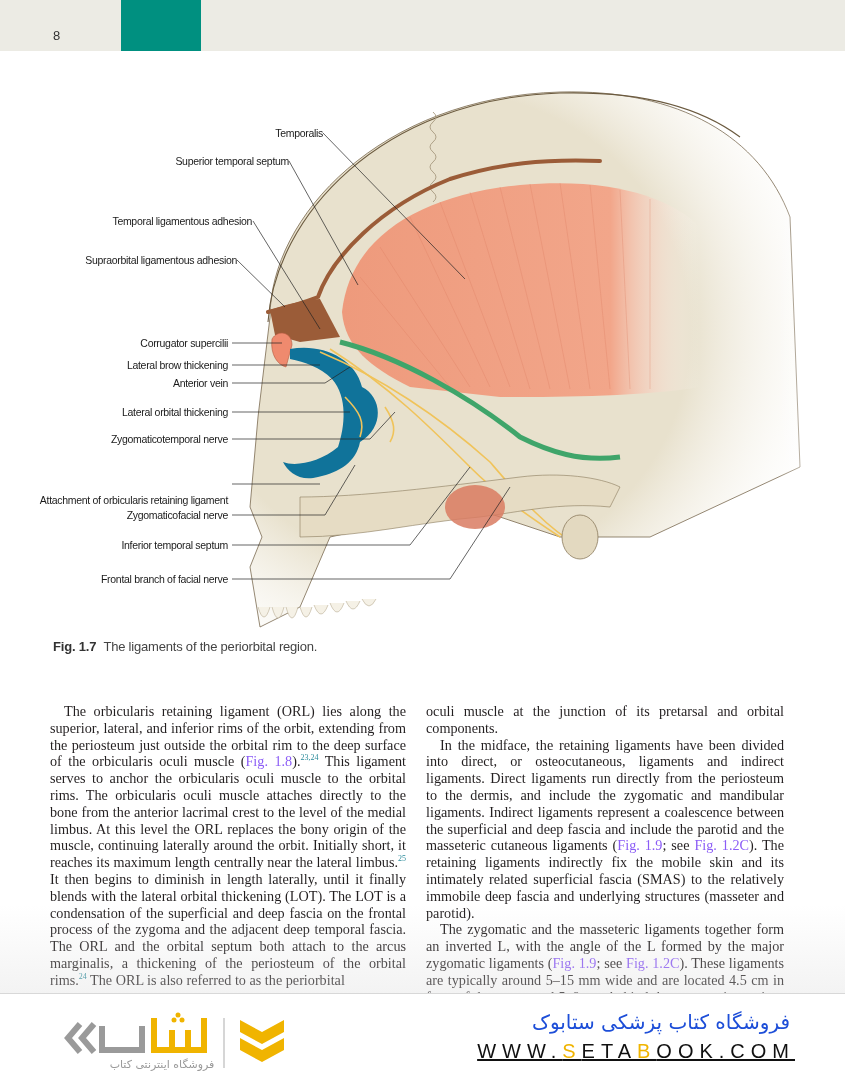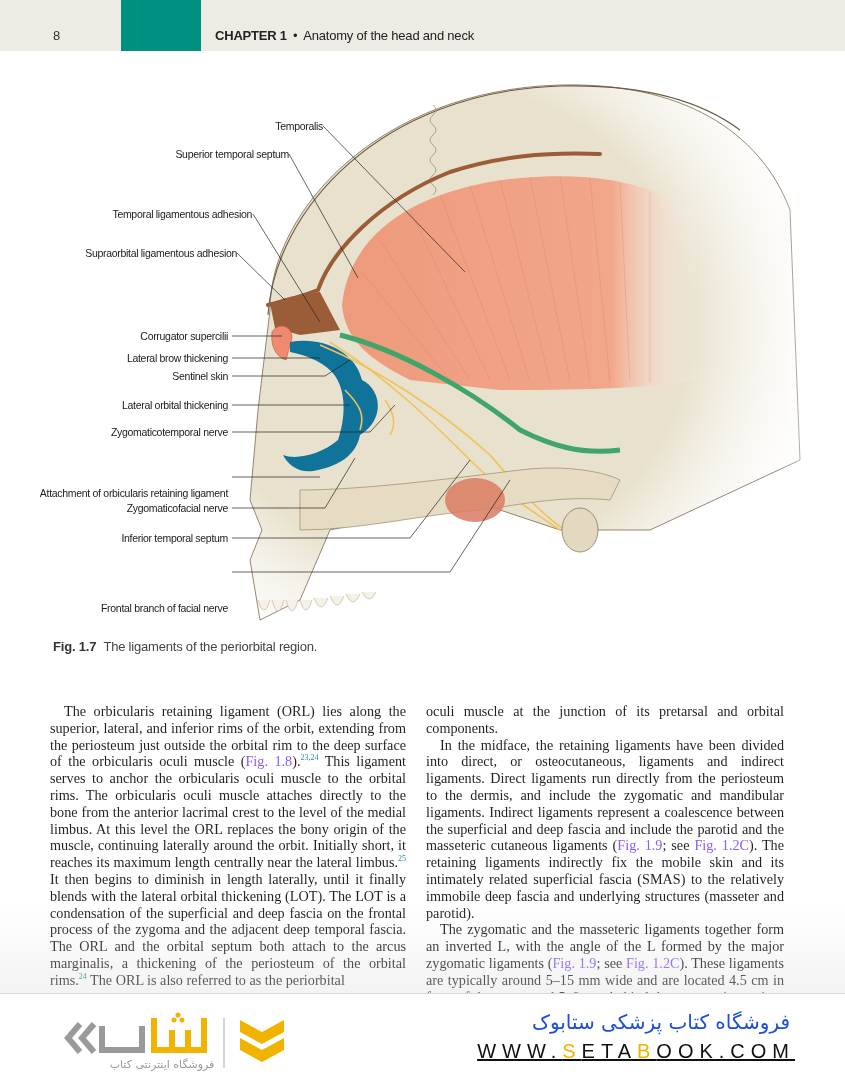--- a/index.html
+++ b/index.html
@@ -8,21 +8,21 @@
 
     
     .header { position: absolute; left: 0; top: 0; width: 845px; height: 51px; background: #ecebe4; }
     .header .teal-block { position: absolute; left: 121px; top: 0; width: 80px; height: 51px; background: #009080; }
     .header .page-num { position: absolute; left: 53px; top: 28px; font-family: "Liberation Sans", sans-serif; font-size: 13px; color: #333; }
     .header .chapter { position: absolute; left: 215px; top: 28px; font-family: "Liberation Sans", sans-serif; font-size: 13px; color: #222; letter-spacing: -0.2px; }
     .header .chapter .chap-label { font-weight: bold; }
     .header .chapter .bullet { margin: 0 6px; }
 
     
-    .figure { position: absolute; left: 0; top: 60px; width: 845px; height: 570px; }
+    .figure { position: absolute; left: 0; top: 67px; width: 845px; height: 570px; }
     .figure svg { position: absolute; left: 0; top: 0; }
     .label { position: absolute; font-family: "Liberation Sans", sans-serif; font-size: 10.5px; color: #1a1a1a; text-align: right; white-space: nowrap; letter-spacing: -0.3px; }
 
     .caption { position: absolute; left: 53px; top: 639px; font-family: "Liberation Sans", sans-serif; font-size: 13px; color: #444; letter-spacing: -0.2px; }
     .caption .fig-num { font-weight: bold; color: #333; margin-right: 4px; }
 
     
     .col { position: absolute; top: 703px; width: 356px; font-size: 14.2px; line-height: 16.8px; text-align: justify; color: #231f20; }
     .col.left { left: 50px; }
     .col.right { left: 426px; width: 358px; }
@@ -42,23 +42,20 @@
     .footer .store-name { position: absolute; right: 55px; top: 16px; font-family: "DejaVu Sans", sans-serif; font-size: 20px; color: #1d4ed8; direction: rtl; }
     .footer .url { position: absolute; right: 50px; top: 46px; font-family: "Liberation Sans", sans-serif; font-size: 20px; letter-spacing: 6px; color: #111; text-decoration: underline; }
     .footer .url .hl { color: #f0b400; }
   </style>
 </head>
 <body>
 
 <div class="header">
   <div class="teal-block"></div>
   <span class="page-num">8</span>
-  <span class="chapter">
-    <span class="chap-label">CHAPTER 1</span><span class="bullet">•</span><span>Anatomy of the head and neck</span>
-  </span>
 </div>
 
 <div class="figure">
   <svg width="845" height="570" viewBox="0 0 845 570">
     <defs>
       <radialGradient id="skullFade" cx="0.35" cy="0.45" r="0.75">
         <stop offset="0.6" stop-color="#e8e1cd"></stop>
         <stop offset="1" stop-color="#ffffff" stop-opacity="0"></stop>
       </radialGradient>
       <linearGradient id="muscleFade" x1="0" x2="1" y1="0" y2="0">
@@ -144,27 +141,27 @@
       <polyline points="232,512 450,512 510,420"></polyline>
     </g>
   </svg>
 
   <span class="label" style="right:522px; top:60px;">Temporalis</span>
   <span class="label" style="right:556px; top:88px;margin-left:32px;">Superior temporal septum</span>
   <span class="label" style="right:593px; top:148px;">Temporal ligamentous adhesion</span>
   <span class="label" style="right:608px; top:187px;">Supraorbital ligamentous adhesion</span>
   <span class="label" style="right:617px; top:270px;">Corrugator supercilii</span>
   <span class="label" style="right:617px; top:292px;">Lateral brow thickening</span>
-  <span class="label" style="right:617px; top:310px;">Sentinel skin</span>
+  <span class="label" style="right:617px; top:310px;">Anterior vein</span>
   <span class="label" style="right:617px; top:339px;">Lateral orbital thickening</span>
   <span class="label" style="right:617px; top:366px;">Zygomaticotemporal nerve</span>
   <span class="label" style="right:617px; top:411px;margin-top:16px;">Attachment of orbicularis retaining ligament</span>
   <span class="label" style="right:617px; top:442px;">Zygomaticofacial nerve</span>
   <span class="label" style="right:617px; top:472px;">Inferior temporal septum</span>
-  <span class="label" style="right:617px; top:506px;margin-top:36px;">Frontal branch of facial nerve</span>
+  <span class="label" style="right:617px; top:506px;">Frontal branch of facial nerve</span>
 </div>
 
 <div class="caption">
   <span class="fig-num">Fig. 1.7</span>
   <span>The ligaments of the periorbital region.</span>
 </div>
 
 <div class="col left" id="col-left">
     <p class="indent">The orbicularis retaining ligament (ORL) lies along the superior, lateral, and inferior rims of the orbit, extending from the periosteum just outside the orbital rim to the deep surface of the orbicularis oculi muscle (<span class="ref">Fig. 1.8</span>).<sup>23,24</sup> This ligament serves to anchor the orbicularis oculi muscle to the orbital rims. The orbicularis oculi muscle attaches directly to the bone from the anterior lacrimal crest to the level of the medial limbus. At this level the ORL replaces the bony origin of the muscle, continuing laterally around the orbit. Initially short, it reaches its maximum length centrally near the lateral limbus.<sup>25</sup> It then begins to diminish in length laterally, until it finally blends with the lateral orbital thickening (LOT). The LOT is a condensation of the superficial and deep fascia on the frontal process of the zygoma and the adjacent deep temporal fascia. The ORL and the orbital septum both attach to the arcus marginalis, a thickening of the periosteum of the orbital rims.<sup>24</sup> The ORL is also referred to as the periorbital</p>
   </div>

